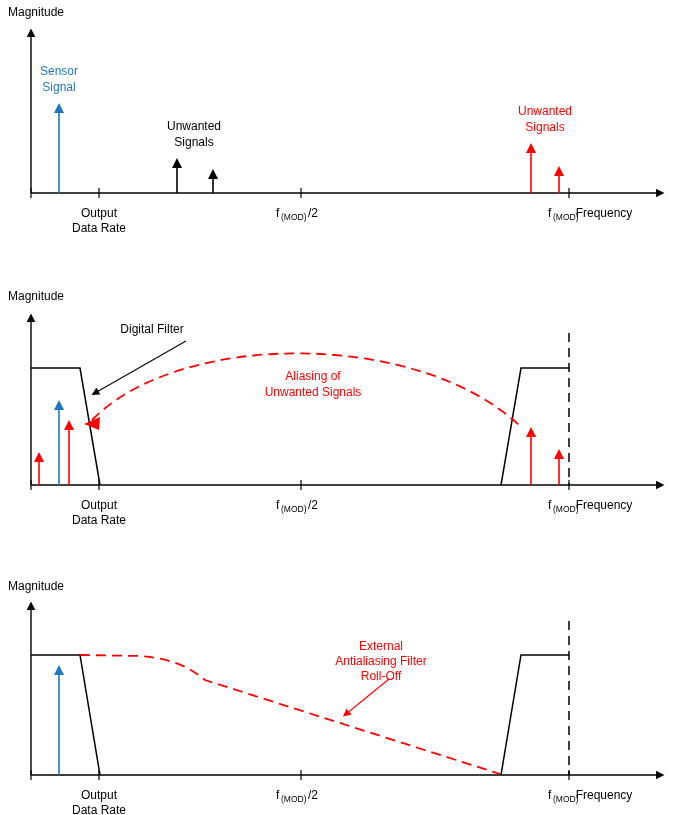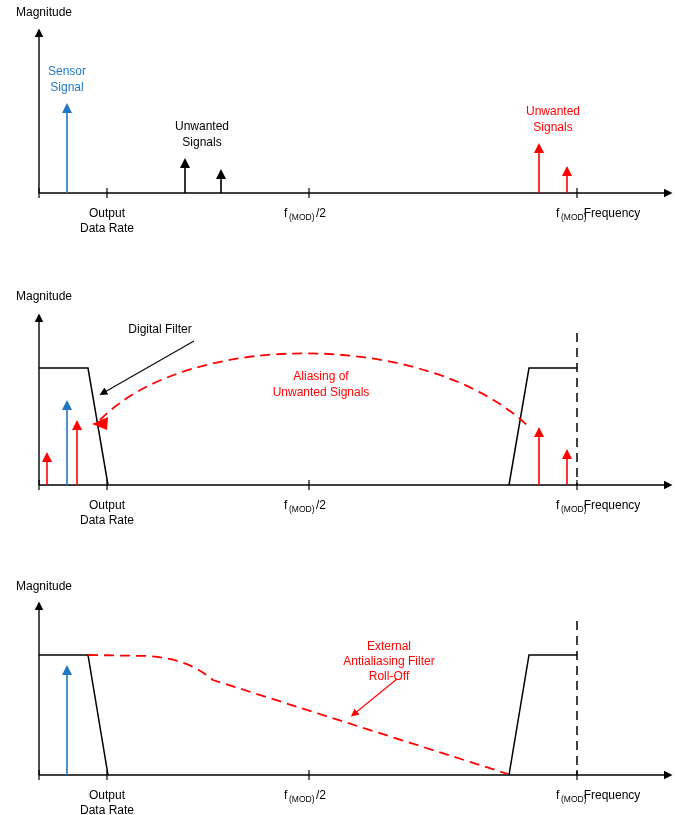--- a/index.html
+++ b/index.html
@@ -9,21 +9,21 @@
   }
   body {
     width: 675px;
     height: 815px;
     font-family: "Liberation Sans", sans-serif;
     position: relative;
     overflow: hidden;
   }
   #diagram-root {
     position: absolute;
-    left: 8px;
+    left: 0;
     top: 0;
     width: 595px;
     height: 815px;
   }
   svg.panel-svg {
     position: absolute;
     left: 0;
     top: 0;
     width: 675px;
     height: 815px;

